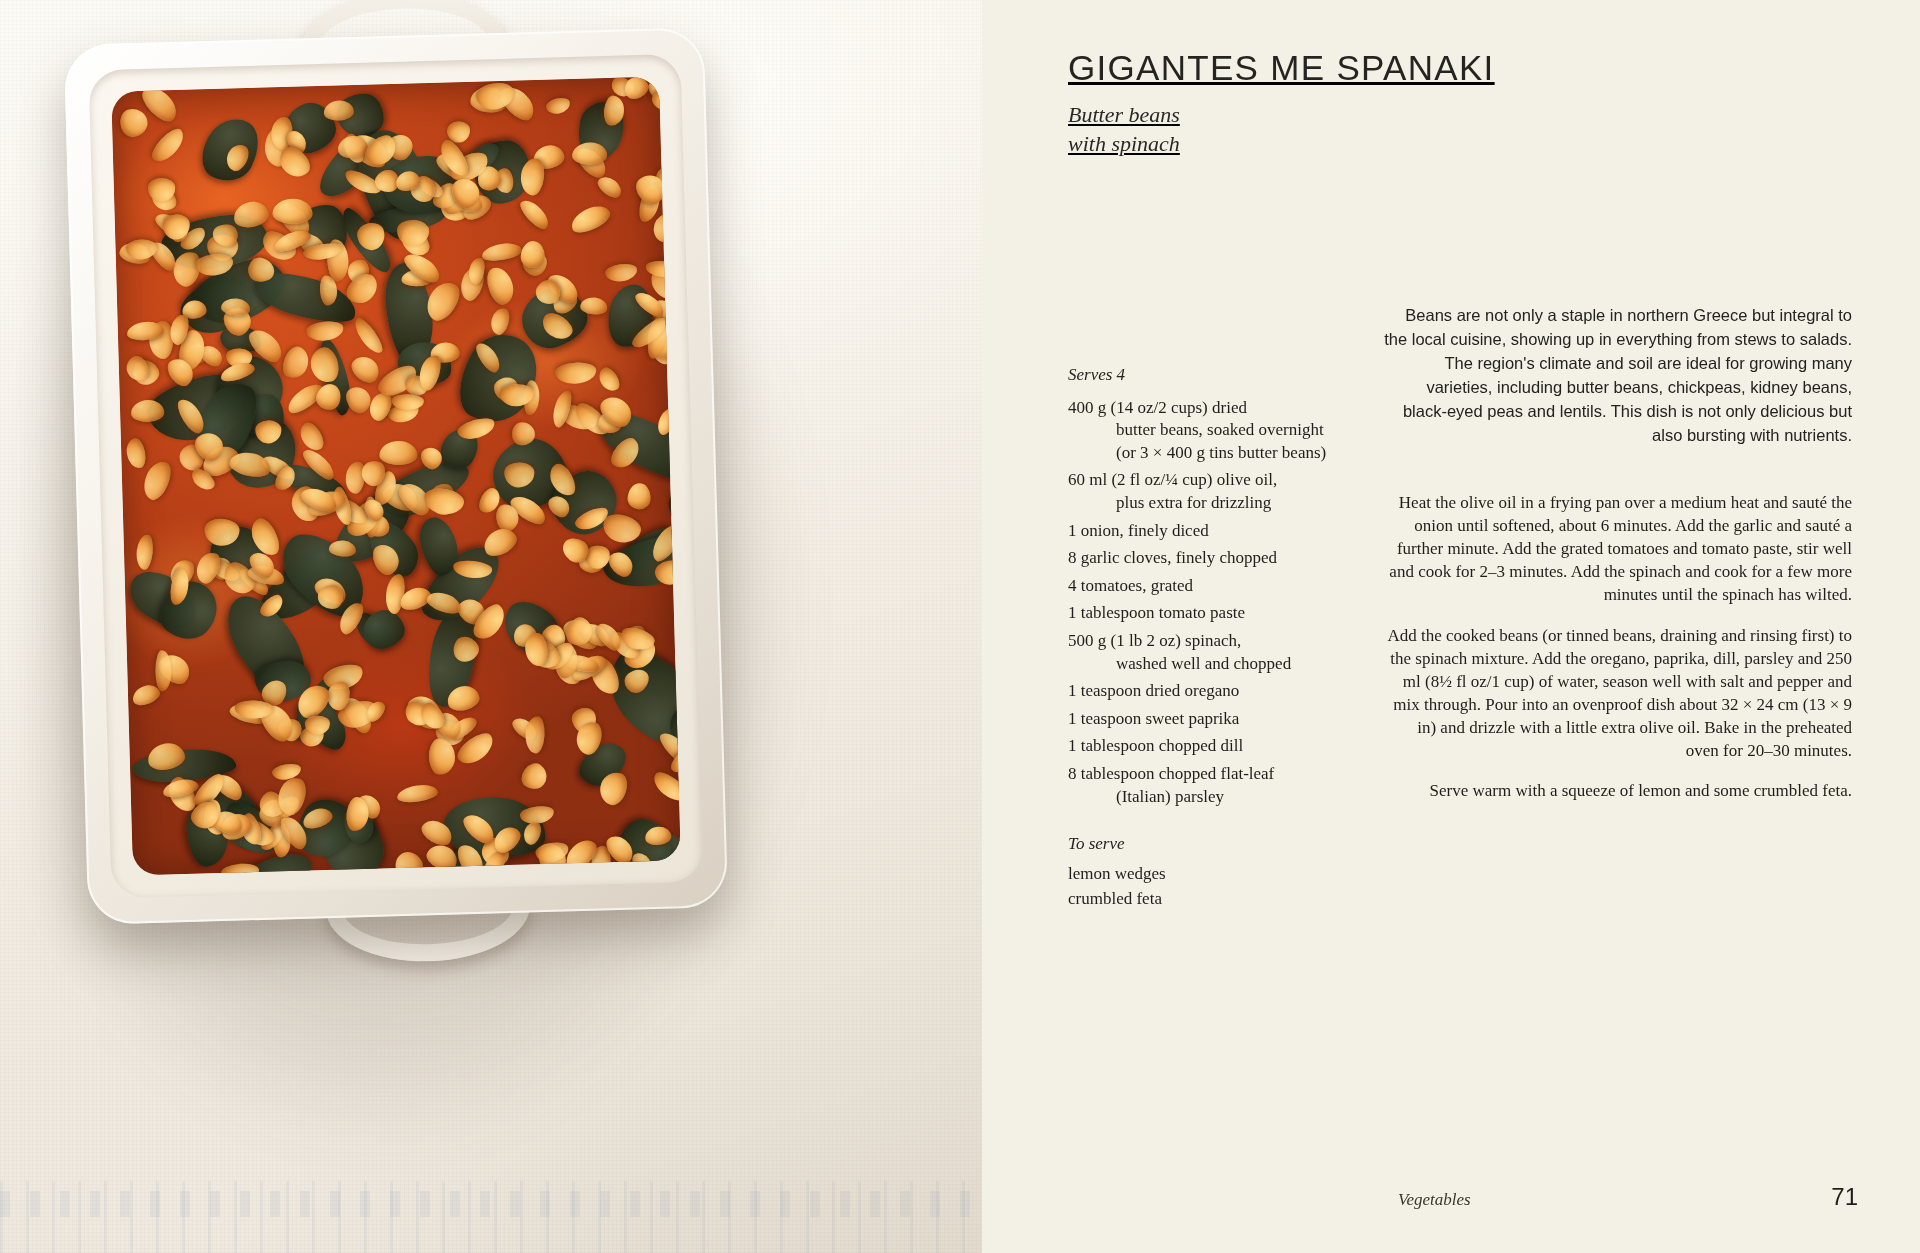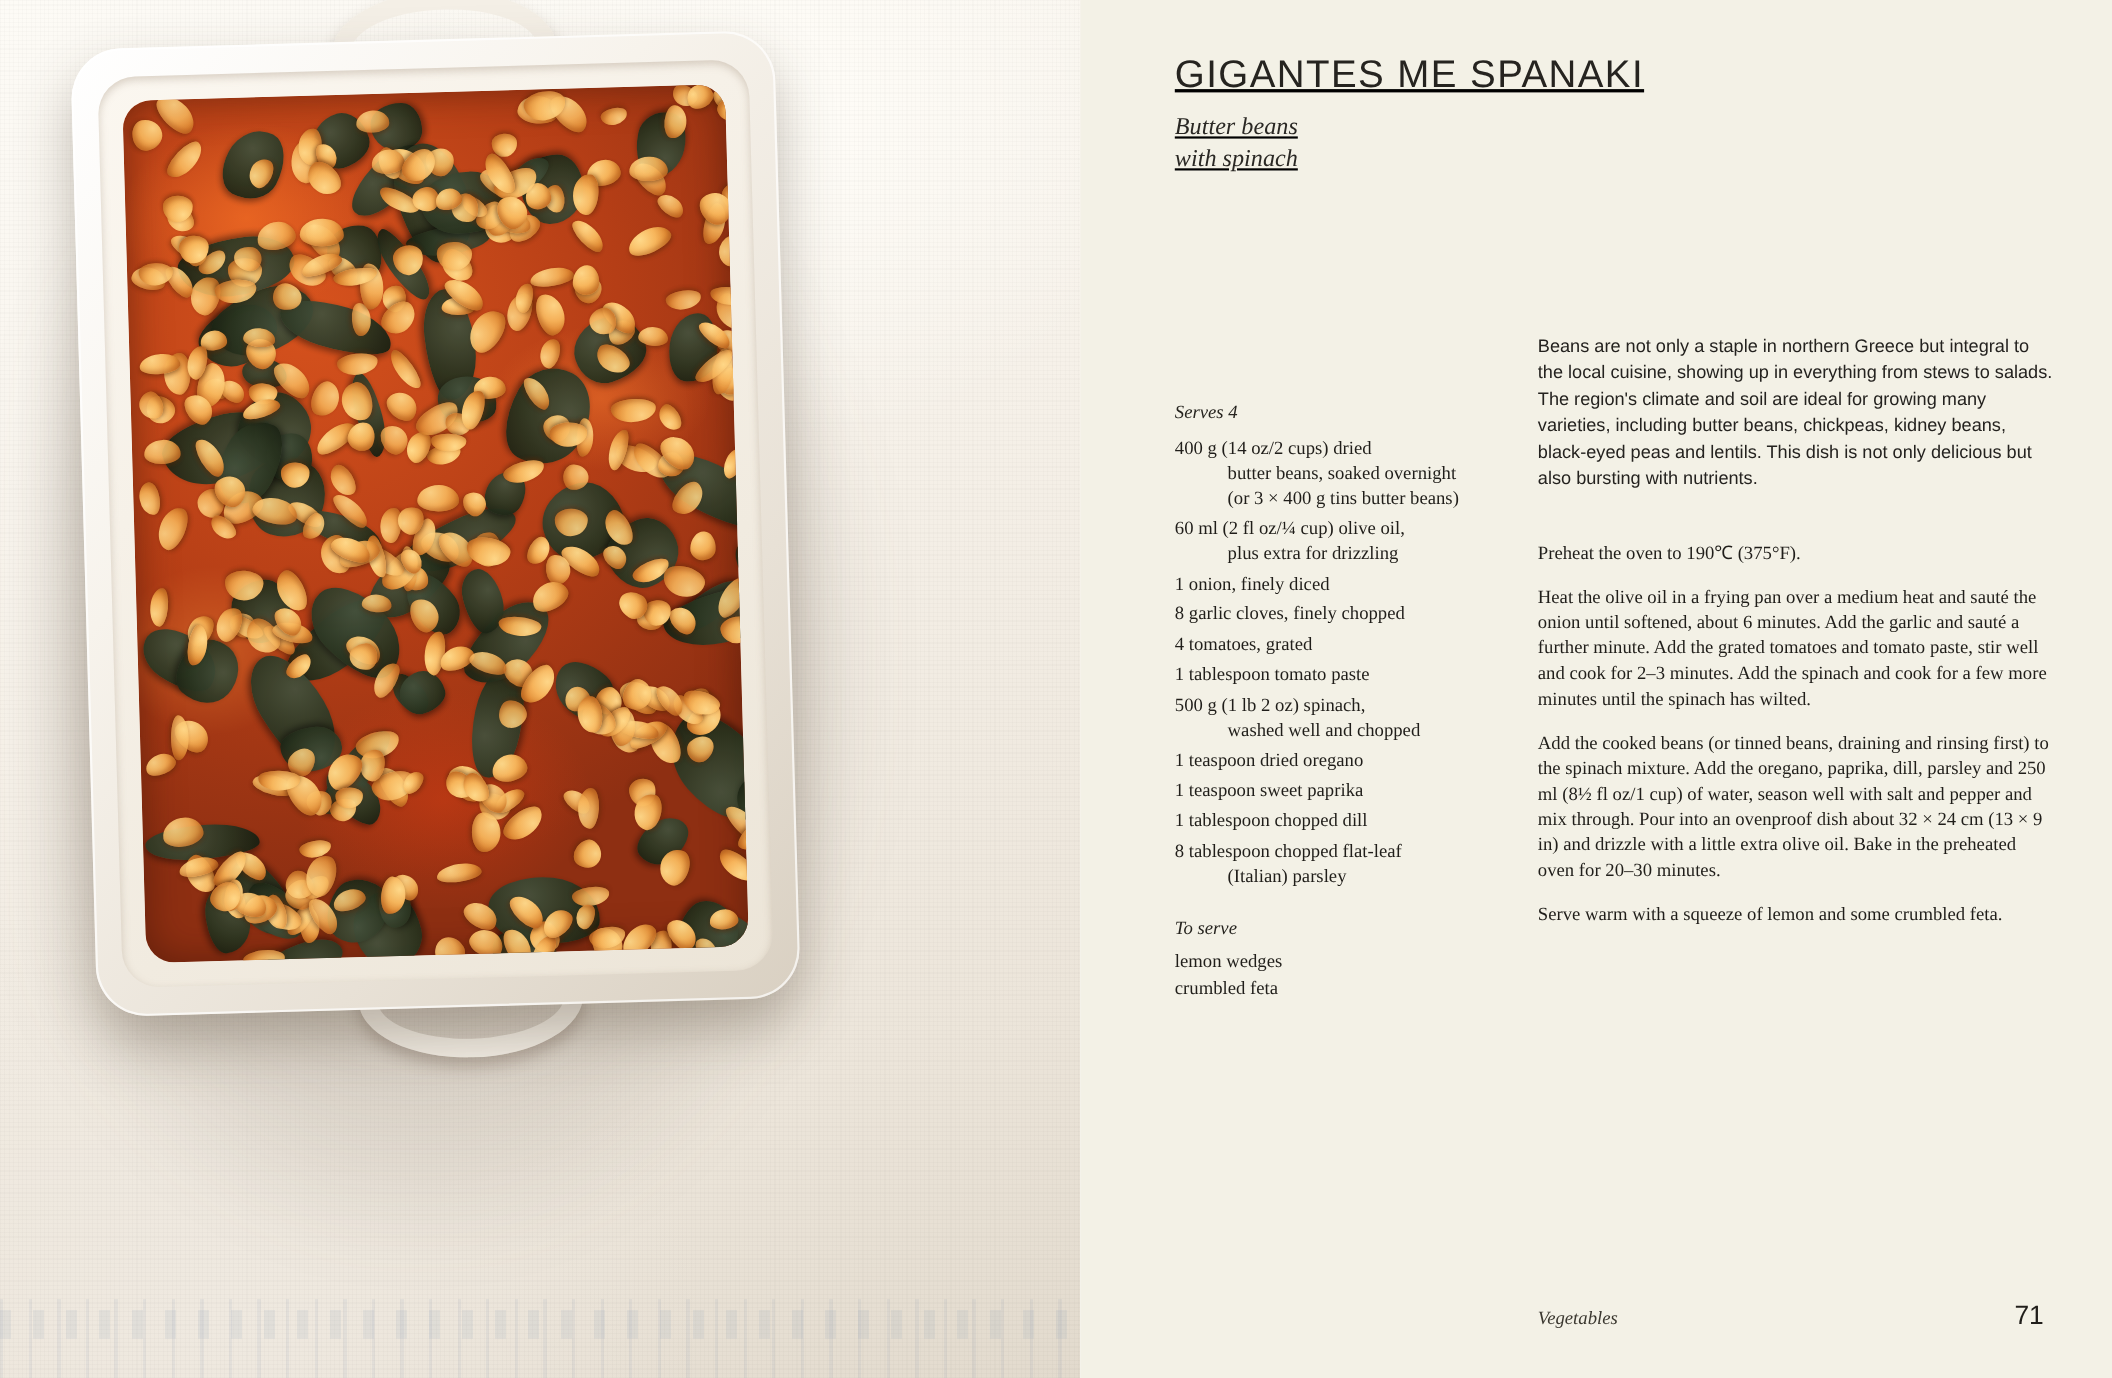--- a/index.html
+++ b/index.html
@@ -195,23 +195,24 @@
     margin-top: 10px;
   }
   .col-left {
     position: absolute;
     left: 0;
     top: 0;
     width: 272px;
   }
   .col-right {
     position: absolute;
-    left: 330px;
+    left: 314px;
     top: 0;
     width: 470px;
+    text-align: right;
   }
   .intro {
     margin: 0;
     font-family: "Liberation Sans", sans-serif;
     font-size: 16.5px;
     line-height: 1.46;
     color: #24221f;
   }
   .serves {
     font-style: italic;
@@ -720,21 +721,20 @@
           <div class="to-serve-head">To serve</div>
           <ul class="serve-list" id="toserve">
               <li>lemon wedges</li>
               <li>crumbled feta</li>
             </ul>
         </div>
 
         <div class="col-right">
           <p class="intro" style="margin-top: 118px;">Beans are not only a staple in northern Greece but integral to the local cuisine, showing up in everything from stews to salads. The region's climate and soil are ideal for growing many varieties, including butter beans, chickpeas, kidney beans, black-eyed peas and lentils. This dish is not only delicious but also bursting with nutrients.</p>
           <div class="method" id="method" style="margin-top: 44px;">
-              <p>Preheat the oven to 190℃ (375°F).</p>
               <p>Heat the olive oil in a frying pan over a medium heat and sauté the onion until softened, about 6 minutes. Add the garlic and sauté a further minute. Add the grated tomatoes and tomato paste, stir well and cook for 2–3 minutes. Add the spinach and cook for a few more minutes until the spinach has wilted.</p>
               <p>Add the cooked beans (or tinned beans, draining and rinsing first) to the spinach mixture. Add the oregano, paprika, dill, parsley and 250 ml (8½ fl oz/1 cup) of water, season well with salt and pepper and mix through. Pour into an ovenproof dish about 32 × 24 cm (13 × 9 in) and drizzle with a little extra olive oil. Bake in the preheated oven for 20–30 minutes.</p>
               <p>Serve warm with a squeeze of lemon and some crumbled feta.</p>
             </div>
         </div>
 
       </div>
 
       <div class="footer">
         <span class="footer-section">Vegetables</span>

